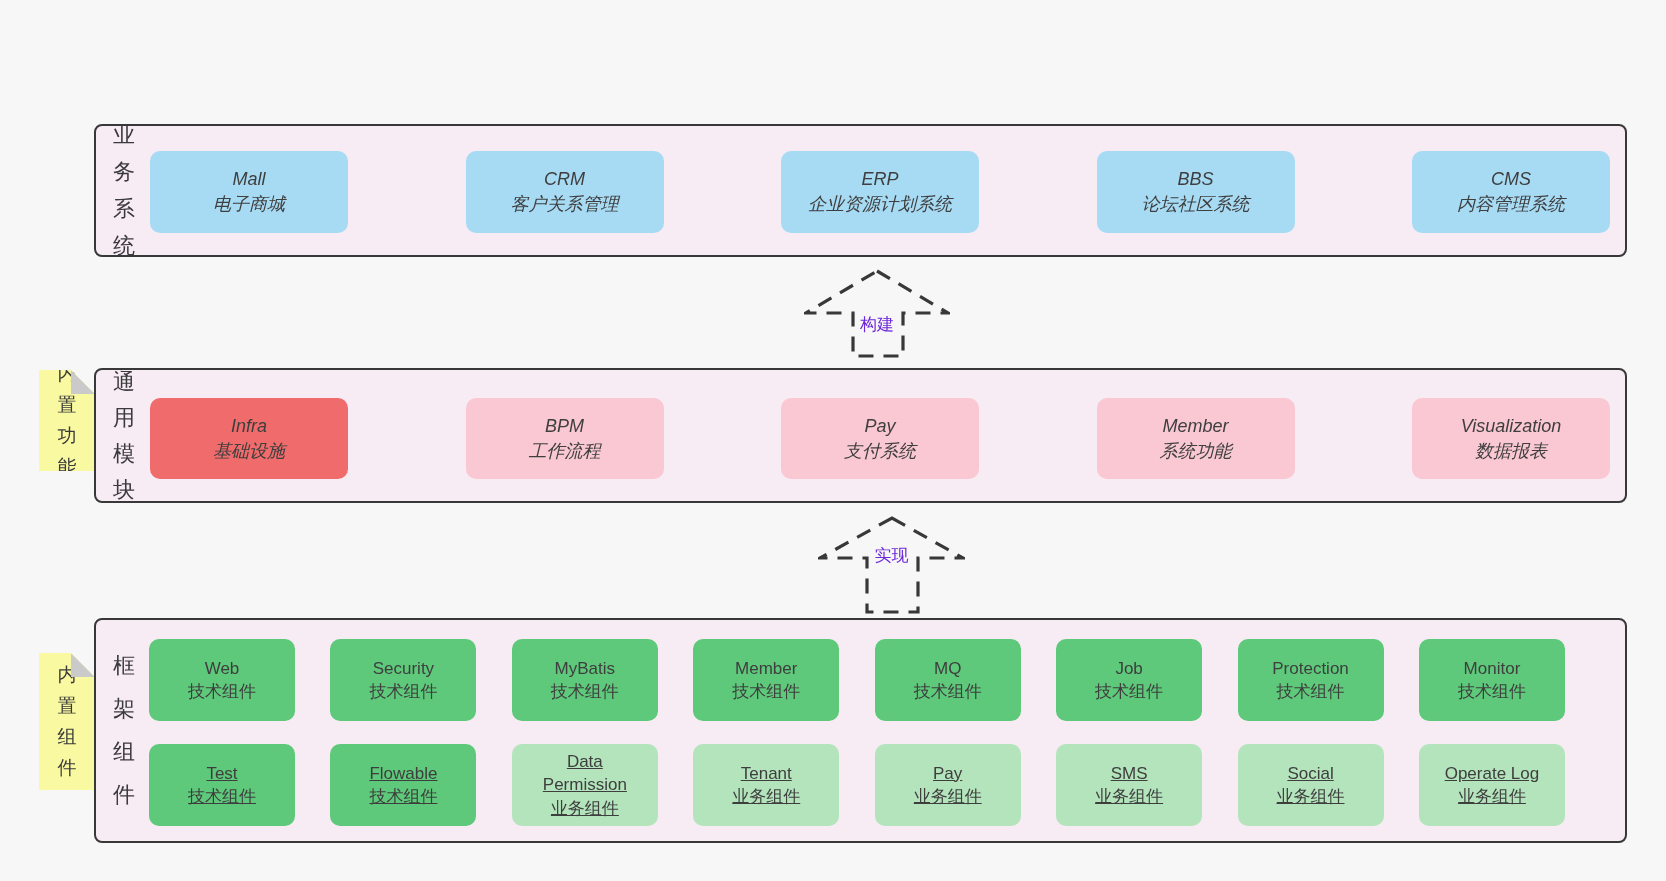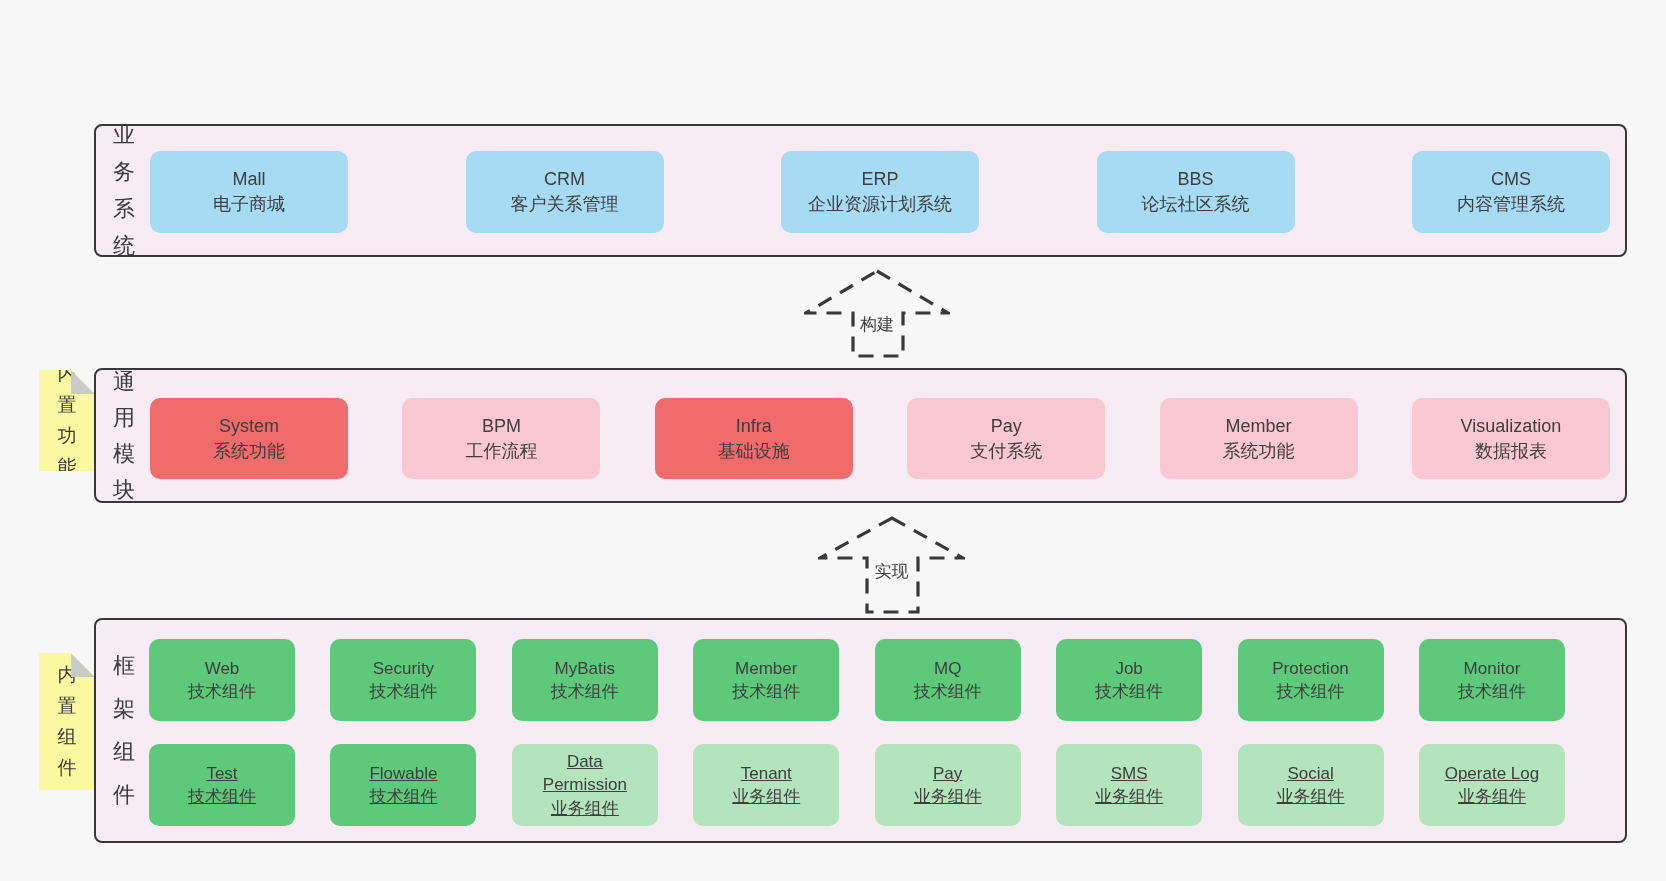--- a/index.html
+++ b/index.html
@@ -22,21 +22,21 @@
   .band-components{top:618px;height:225px;}
 
   .band-label{position:absolute;left:12px;top:0;bottom:0;width:32px;
      display:flex;flex-direction:column;align-items:center;justify-content:center;
      font-size:22px;color:#3a3a3a;}
   .band-business .band-label{gap:7px;}
   .band-modules  .band-label{gap:6px;}
   .band-components .band-label{gap:13px;}
 
   .boxes{position:absolute;display:flex;justify-content:space-between;}
-  .boxes-6{left:54px;right:15px;top:25px;height:82px;}
+  .boxes-6{left:54px;right:15px;top:25px;height:82px;font-style:italic;}
   .band-modules .boxes-6{top:28px;height:81px;}
   .boxes-8{left:53px;right:60px;height:82px;}
   .boxes-row1{top:19px;}
   .boxes-row2{top:124px;text-decoration:underline;}
 
   .box{border-radius:10px;display:flex;flex-direction:column;align-items:center;
        justify-content:center;text-align:center;line-height:1.38;}
   .boxes-6 .box{width:198px;font-size:18px;}
   .boxes-8 .box{width:146px;font-size:17px;padding:4px 14px;}
   .box.blue{background:var(--blue);}
@@ -57,23 +57,23 @@
         background:var(--note-fold);clip-path:polygon(0 0,100% 100%,0 100%);}
 
   
   .arrow{position:absolute;z-index:1;}
   .arrow-build{left:804px;top:268px;width:146px;height:91px;}
   .arrow-implement{left:818px;top:515px;width:147px;height:100px;}
   .arrow svg{display:block;width:100%;height:100%;}
   .arrow polygon{fill:var(--page-bg);stroke:var(--arrow);stroke-width:3.2;
         stroke-dasharray:15 10;stroke-linecap:butt;}
   .arrow-label{position:absolute;left:50%;transform:translateX(-50%);
-        background:var(--page-bg);padding:1px 4px;font-size:17px;color:#404040;white-space:nowrap;}
+        background:var(--page-bg);padding:1px 4px;font-size:17px;color:#6d28d9;white-space:nowrap;}
   .arrow-build .arrow-label{top:44px;}
-  .arrow-implement .arrow-label{top:44px;}
+  .arrow-implement .arrow-label{top:28px;}
 </style>
 </head>
 <body>
 
 <div class="canvas">
 
   <div class="note note-modules">
     <span class="note-fold"></span>
   <span>内</span>
       <span>置</span>
@@ -134,30 +134,26 @@
 
   <section class="band band-modules">
     <div class="band-label" id="label-band2">
         <span>通</span>
         <span>用</span>
         <span>模</span>
         <span>块</span>
       </div>
     <div class="boxes boxes-6" id="band2-boxes">
         <div class="box red">
-          <div class="box-title">System</div>
-          <div class="box-subtitle">系统功能</div>
+          <div class="box-title">Infra</div>
+          <div class="box-subtitle">基础设施</div>
         </div>
         <div class="box pink">
           <div class="box-title">BPM</div>
           <div class="box-subtitle">工作流程</div>
-        </div>
-        <div class="box red">
-          <div class="box-title">Infra</div>
-          <div class="box-subtitle">基础设施</div>
         </div>
         <div class="box pink">
           <div class="box-title">Pay</div>
           <div class="box-subtitle">支付系统</div>
         </div>
         <div class="box pink">
           <div class="box-title">Member</div>
           <div class="box-subtitle">系统功能</div>
         </div>
         <div class="box pink">

